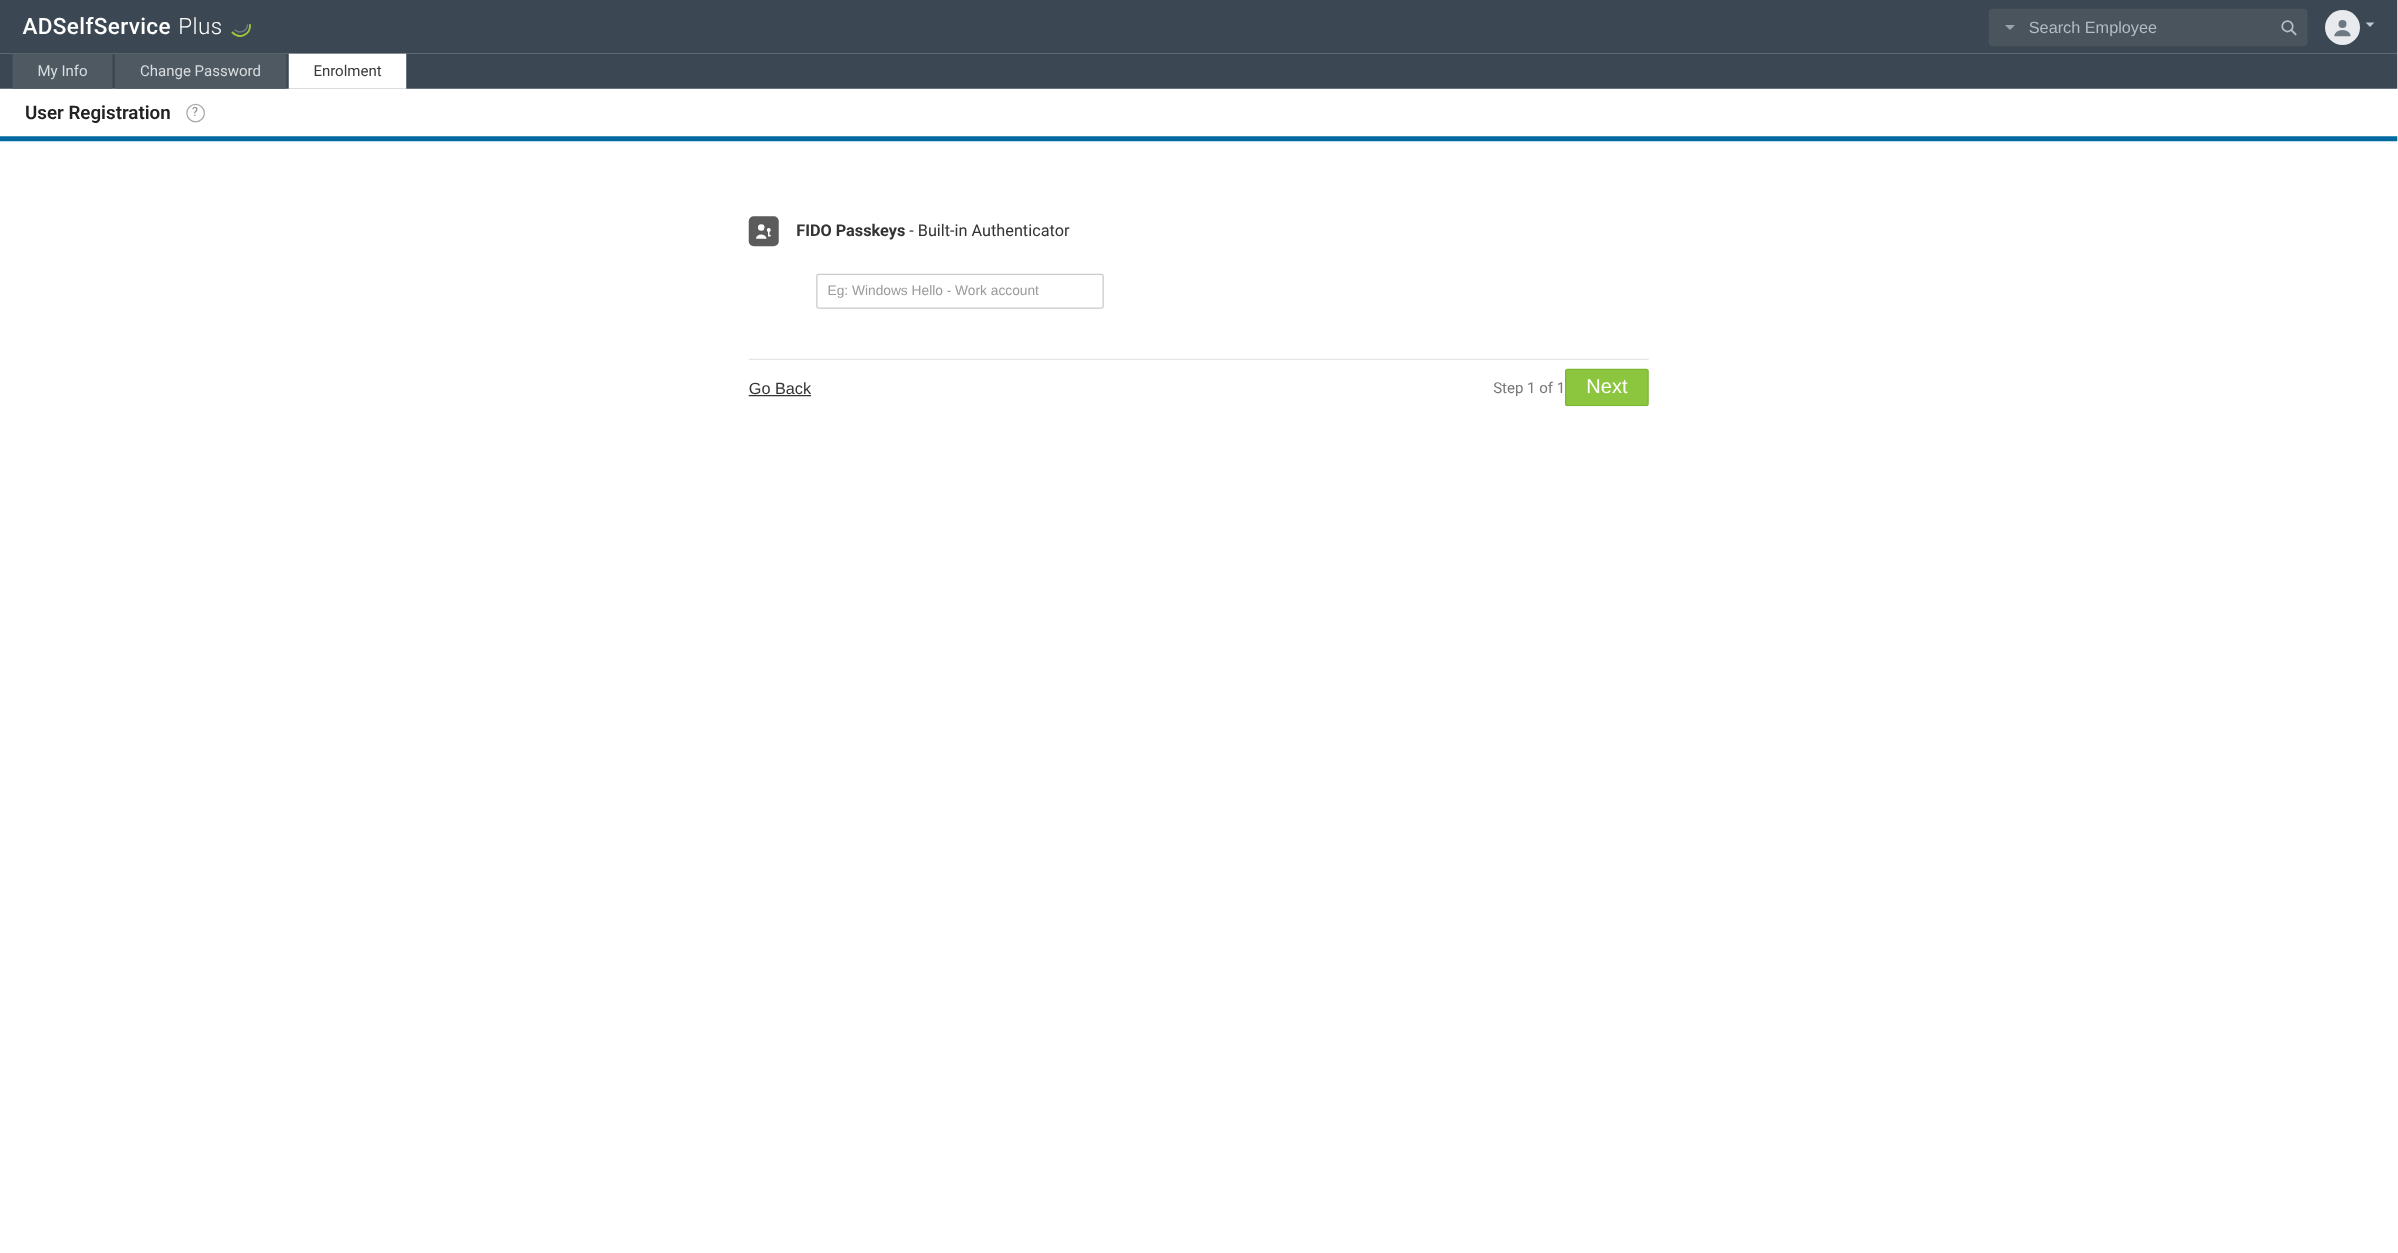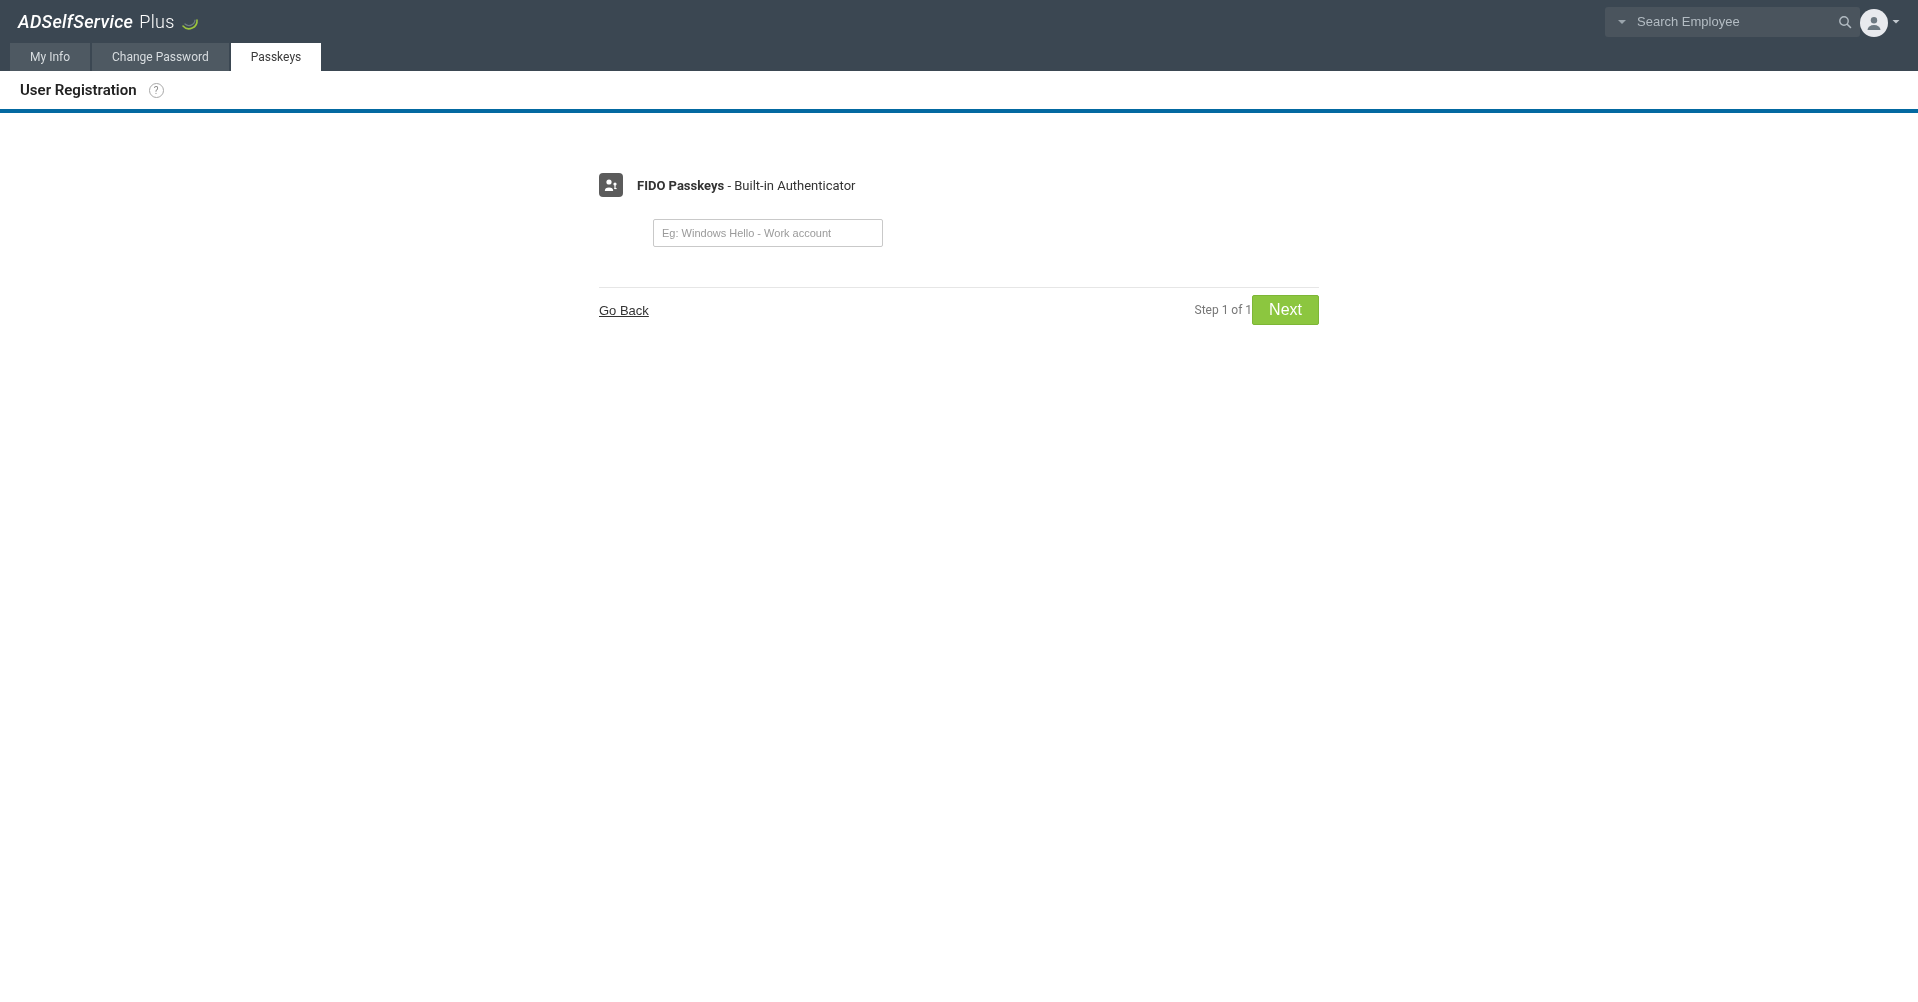--- a/index.html
+++ b/index.html
@@ -19,29 +19,29 @@
   }
   .brand {
     color: #fff;
     font-size: 18px;
     font-weight: 300;
     display: flex;
     align-items: center;
     gap: 6px;
     letter-spacing: 0.3px;
   }
-  .brand b { font-weight: 500; font-style: italic; }
+  .brand b { font-weight: 500; }
   .brand-swoosh {
     width: 18px; height: 18px;
     position: relative;
     display: inline-block;
   }
   .brand-swoosh svg { position: absolute; top: -2px; left: -2px; }
   .header-right {
-    display: flex; align-items: flex-end; 
+    display: flex; align-items: center; gap: 14px;
   }
   .search-wrap {
     display: flex; align-items: center;
     background: #4a545d;
     border-radius: 3px;
     height: 30px;
     padding: 0 8px;
     width: 255px;
   }
   .search-chevron {
@@ -206,21 +206,21 @@
 </div>
 
 <div class="tabs">
   <div class="tab">
       <span>My Info</span>
     </div>
   <div class="tab">
       <span>Change Password</span>
     </div>
   <div class="tab active">
-      <span>Passkeys</span>
+      <span>Enrolment</span>
     </div>
 </div>
 
 <div class="page-header">
   <span class="page-title">User Registration</span>
   <span class="help-icon">?</span>
 </div>
 
 <div class="content">
   <div class="auth-row">

